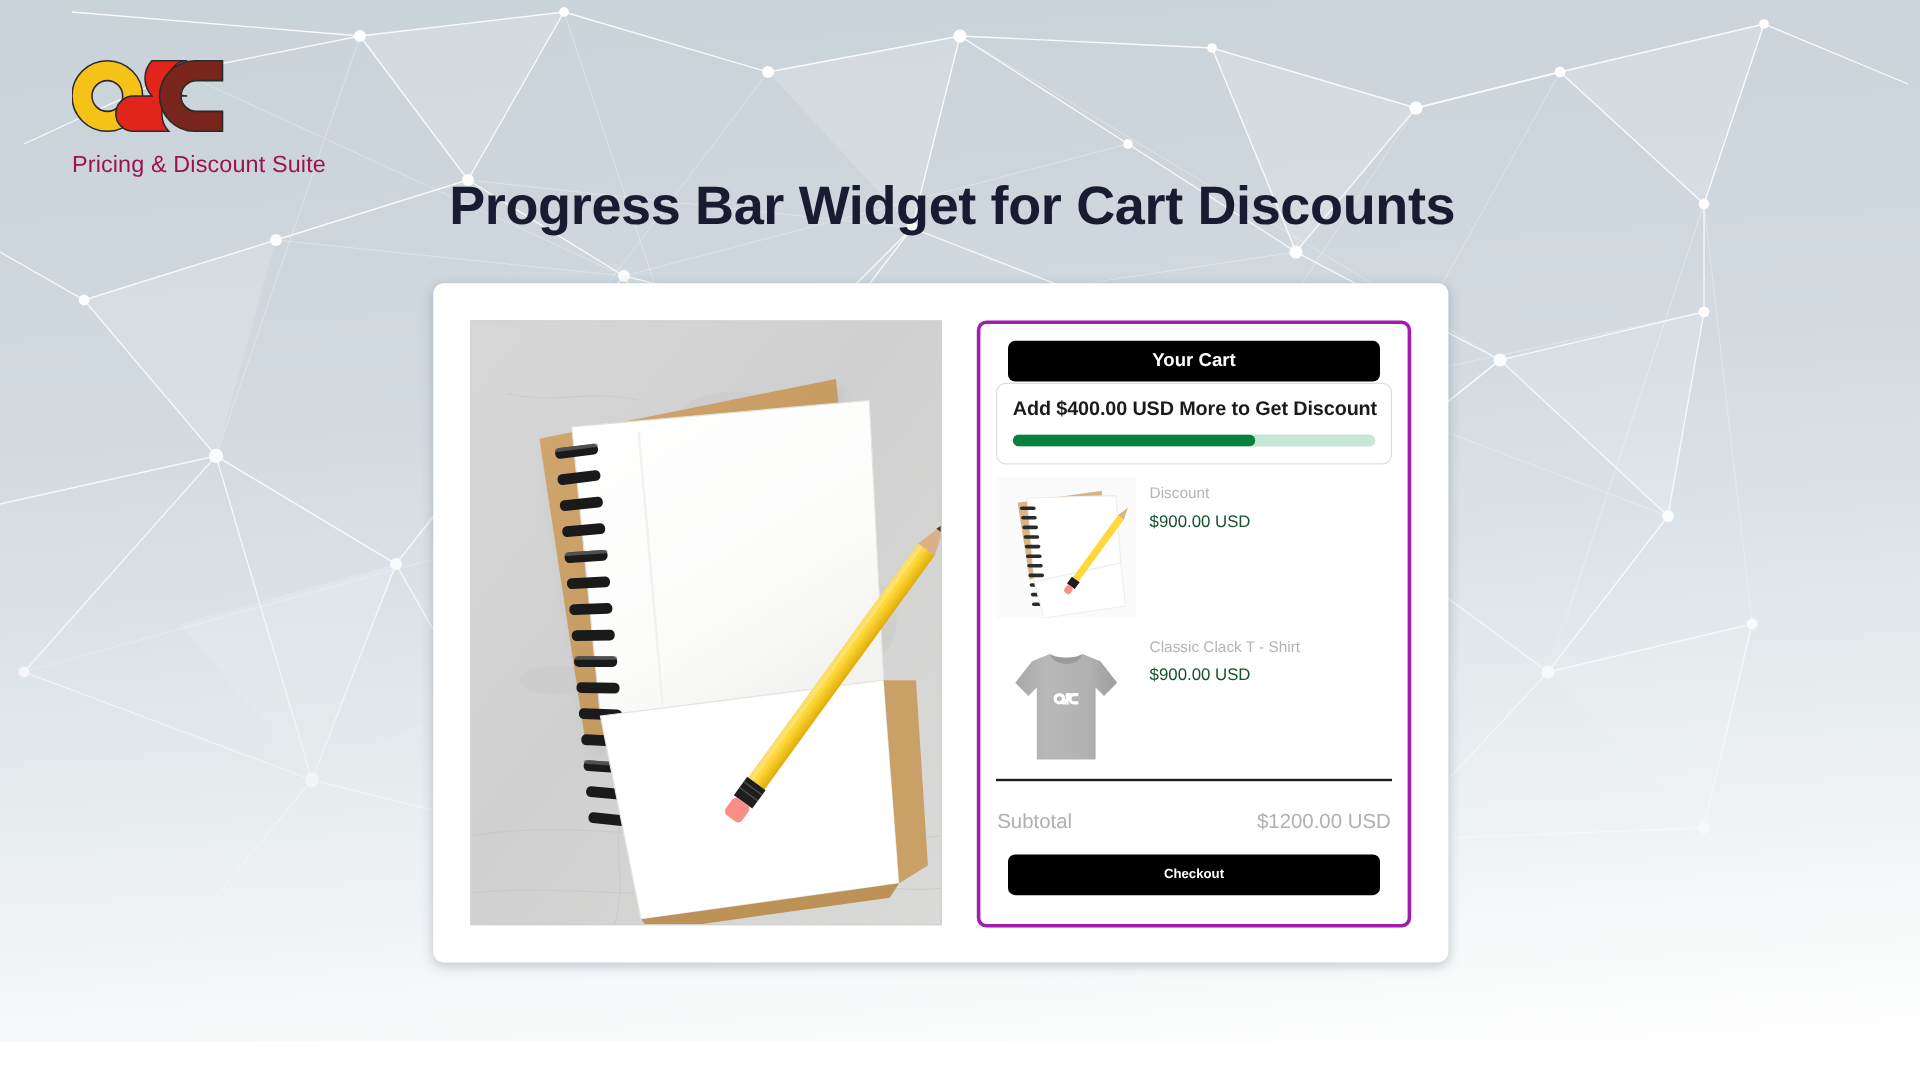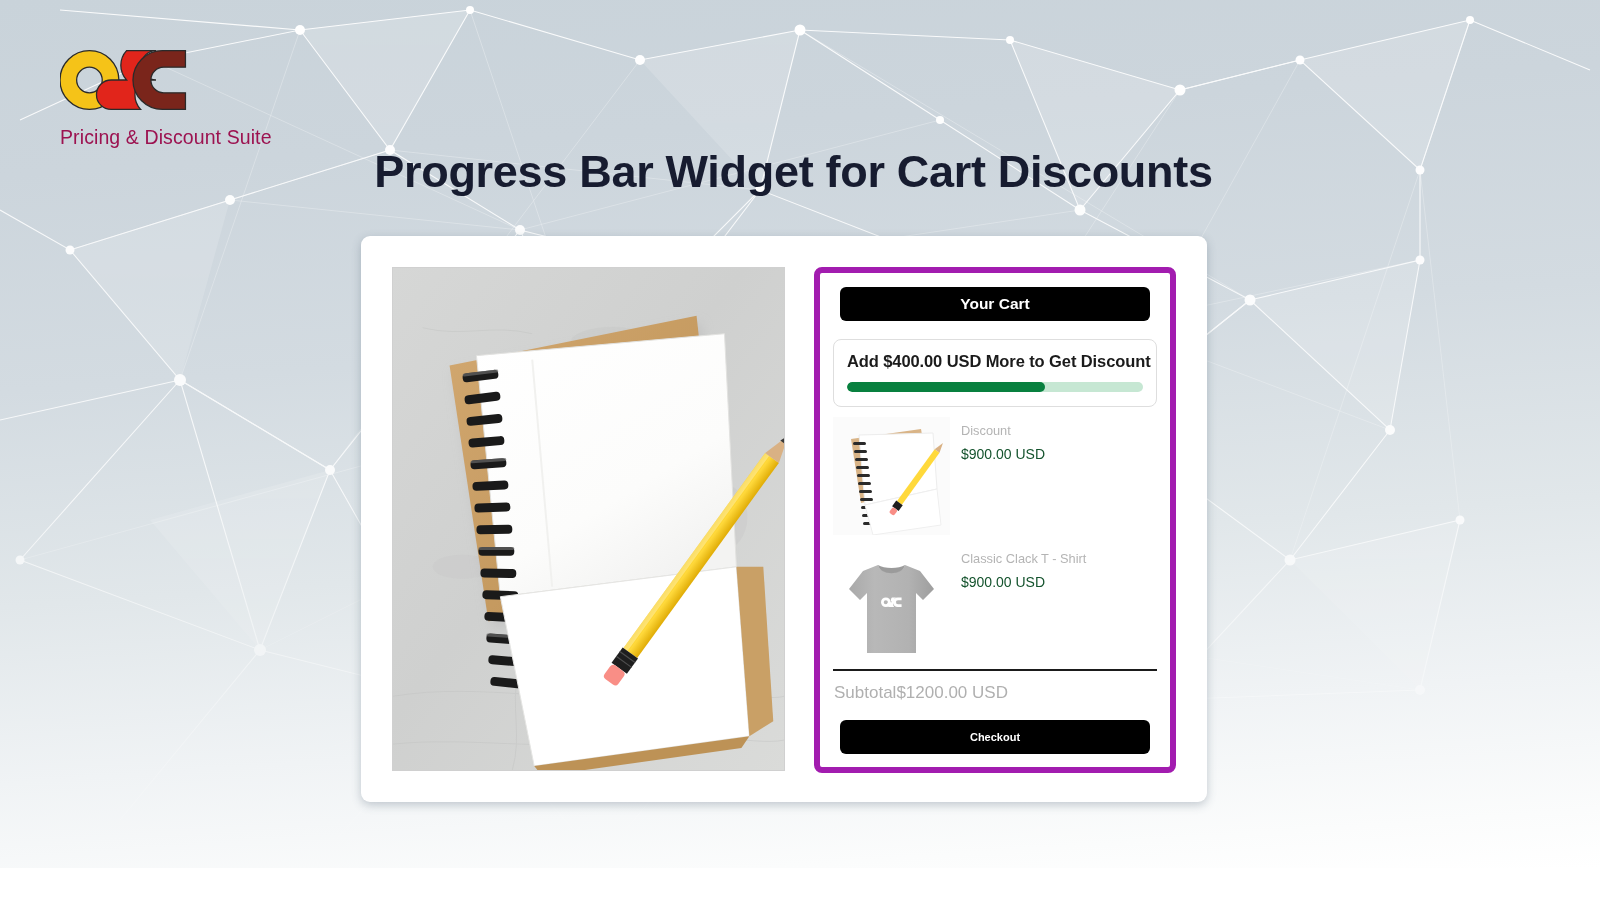--- a/index.html
+++ b/index.html
@@ -97,21 +97,21 @@
     overflow: hidden;
     flex: none;
   }
   .hero-image svg { display: block; width: 100%; height: 100%; }
 
   
   .cart-panel {
     position: relative;
     width: 362px;
     height: 506px;
-    border: 6px solid #a21caf;
+    border: 3px solid #a21caf;
     border-radius: 8px;
     background: #fff;
     padding: 14px 13px 0 13px;
     flex: none;
   }
 
   .cart-header {
     display: block;
     width: 310px;
     margin: 0 auto;
@@ -122,21 +122,21 @@
     height: 34px;
     line-height: 34px;
     font-size: 15.5px;
     font-weight: bold;
     text-align: center;
     font-family: inherit;
     cursor: pointer;
   }
 
   .discount-box {
-    margin-top: 18px;
+    margin-top: 1px;
     border: 1px solid #dedede;
     border-radius: 8px;
     padding: 12px 13px 14px 13px;
   }
   .discount-text {
     font-size: 16.5px;
     font-weight: bold;
     color: #1b1b1b;
     text-align: center;
     letter-spacing: -.1px;
@@ -188,22 +188,23 @@
   }
 
   
   .subtotal-divider {
     margin-top: 6px;
     height: 2px;
     background: #1b1b1b;
   }
   .subtotal-row {
     display: flex;
+    justify-content: space-between;
     align-items: baseline;
-    padding: 12px 1px 0 1px;
+    padding: 24px 1px 0 1px;
   }
   .subtotal-label, .subtotal-value {
     font-size: 17px;
     color: #b0b0b0;
     white-space: nowrap;
   }
 
   .checkout-button {
     display: block;
     width: 310px;

